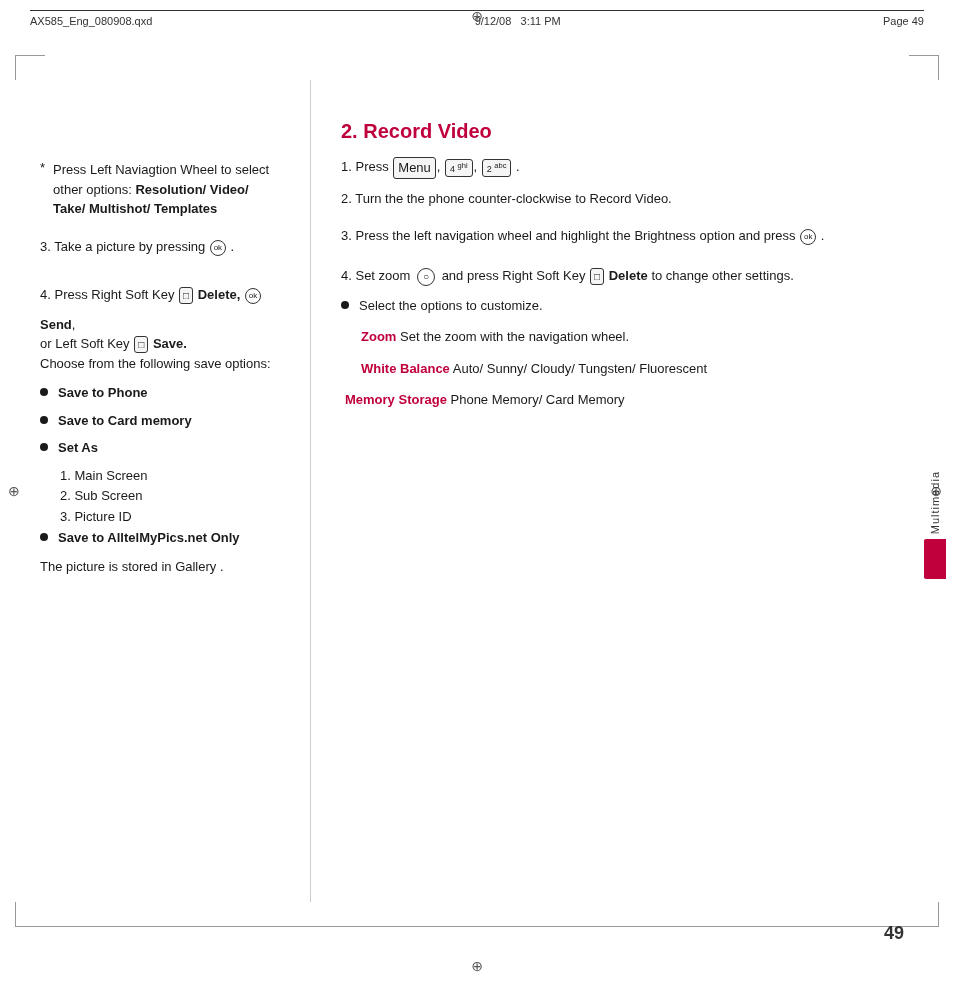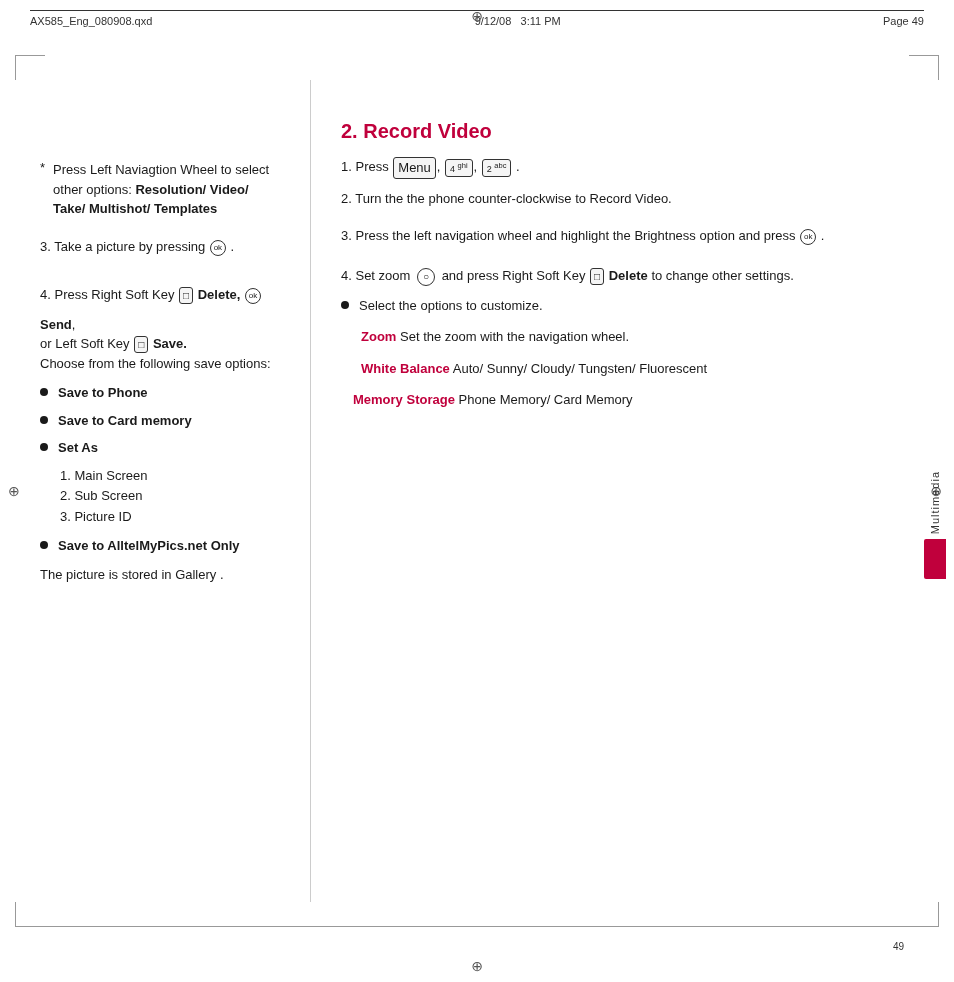--- a/index.html
+++ b/index.html
@@ -124,21 +124,20 @@
       margin-right: 10px;
       flex-shrink: 0;
     }
 
     .bullet-text .bold {
       font-weight: bold;
     }
 
     .sub-list {
       margin-left: 20px;
-      margin-bottom: 8px;
     }
 
     .sub-list-item {
       line-height: 1.6;
       font-size: 13px;
     }
 
     
     .icon-inline {
       display: inline-block;
@@ -190,24 +189,25 @@
     }
 
     .star-content {
       line-height: 1.5;
       font-size: 13px;
     }
 
     
     .page-number {
       position: absolute;
-      bottom: 30px;
+      bottom: 38px;
       right: 50px;
-      font-size: 10px;
+      font-size: 18px;
       color: #333;
+      font-weight: bold;
     }
 
     
     .reg-top-center {
       position: absolute;
       top: 8px;
       left: 50%;
       transform: translateX(-50%);
       font-size: 14px;
       color: #555;
@@ -462,21 +462,21 @@
         <span> </span>
         <span>Set the zoom with the navigation wheel.</span>
       </div>
 
       <div class="step-text" style="margin-left:20px; margin-bottom:12px;">
         <span class="wb-label">White Balance</span>
         <span> </span>
         <span>Auto/ Sunny/ Cloudy/ Tungsten/ Fluorescent</span>
       </div>
 
-      <div class="step-text" style="margin-left:12px; margin-bottom:12px;">
+      <div class="step-text" style="margin-left:4px; margin-bottom:12px;">
         <span class="ms-label">Memory Storage</span>
         <span> </span>
         <span>Phone Memory/ Card Memory</span>
       </div>
 
     </div>
   </div>
 
   <div class="sidebar-tab">
     <span class="sidebar-tab-text">Multimedia</span>

